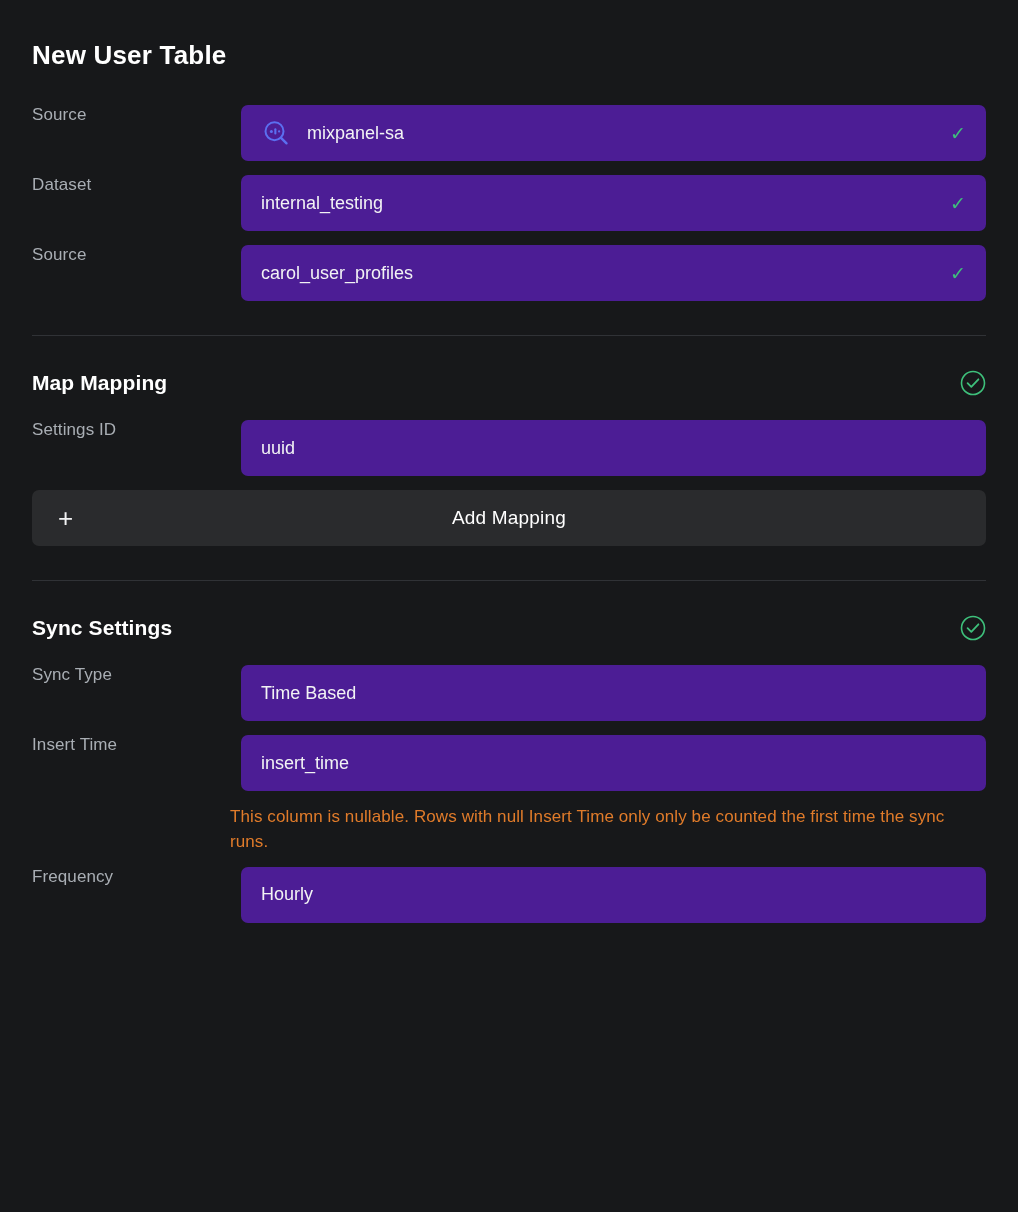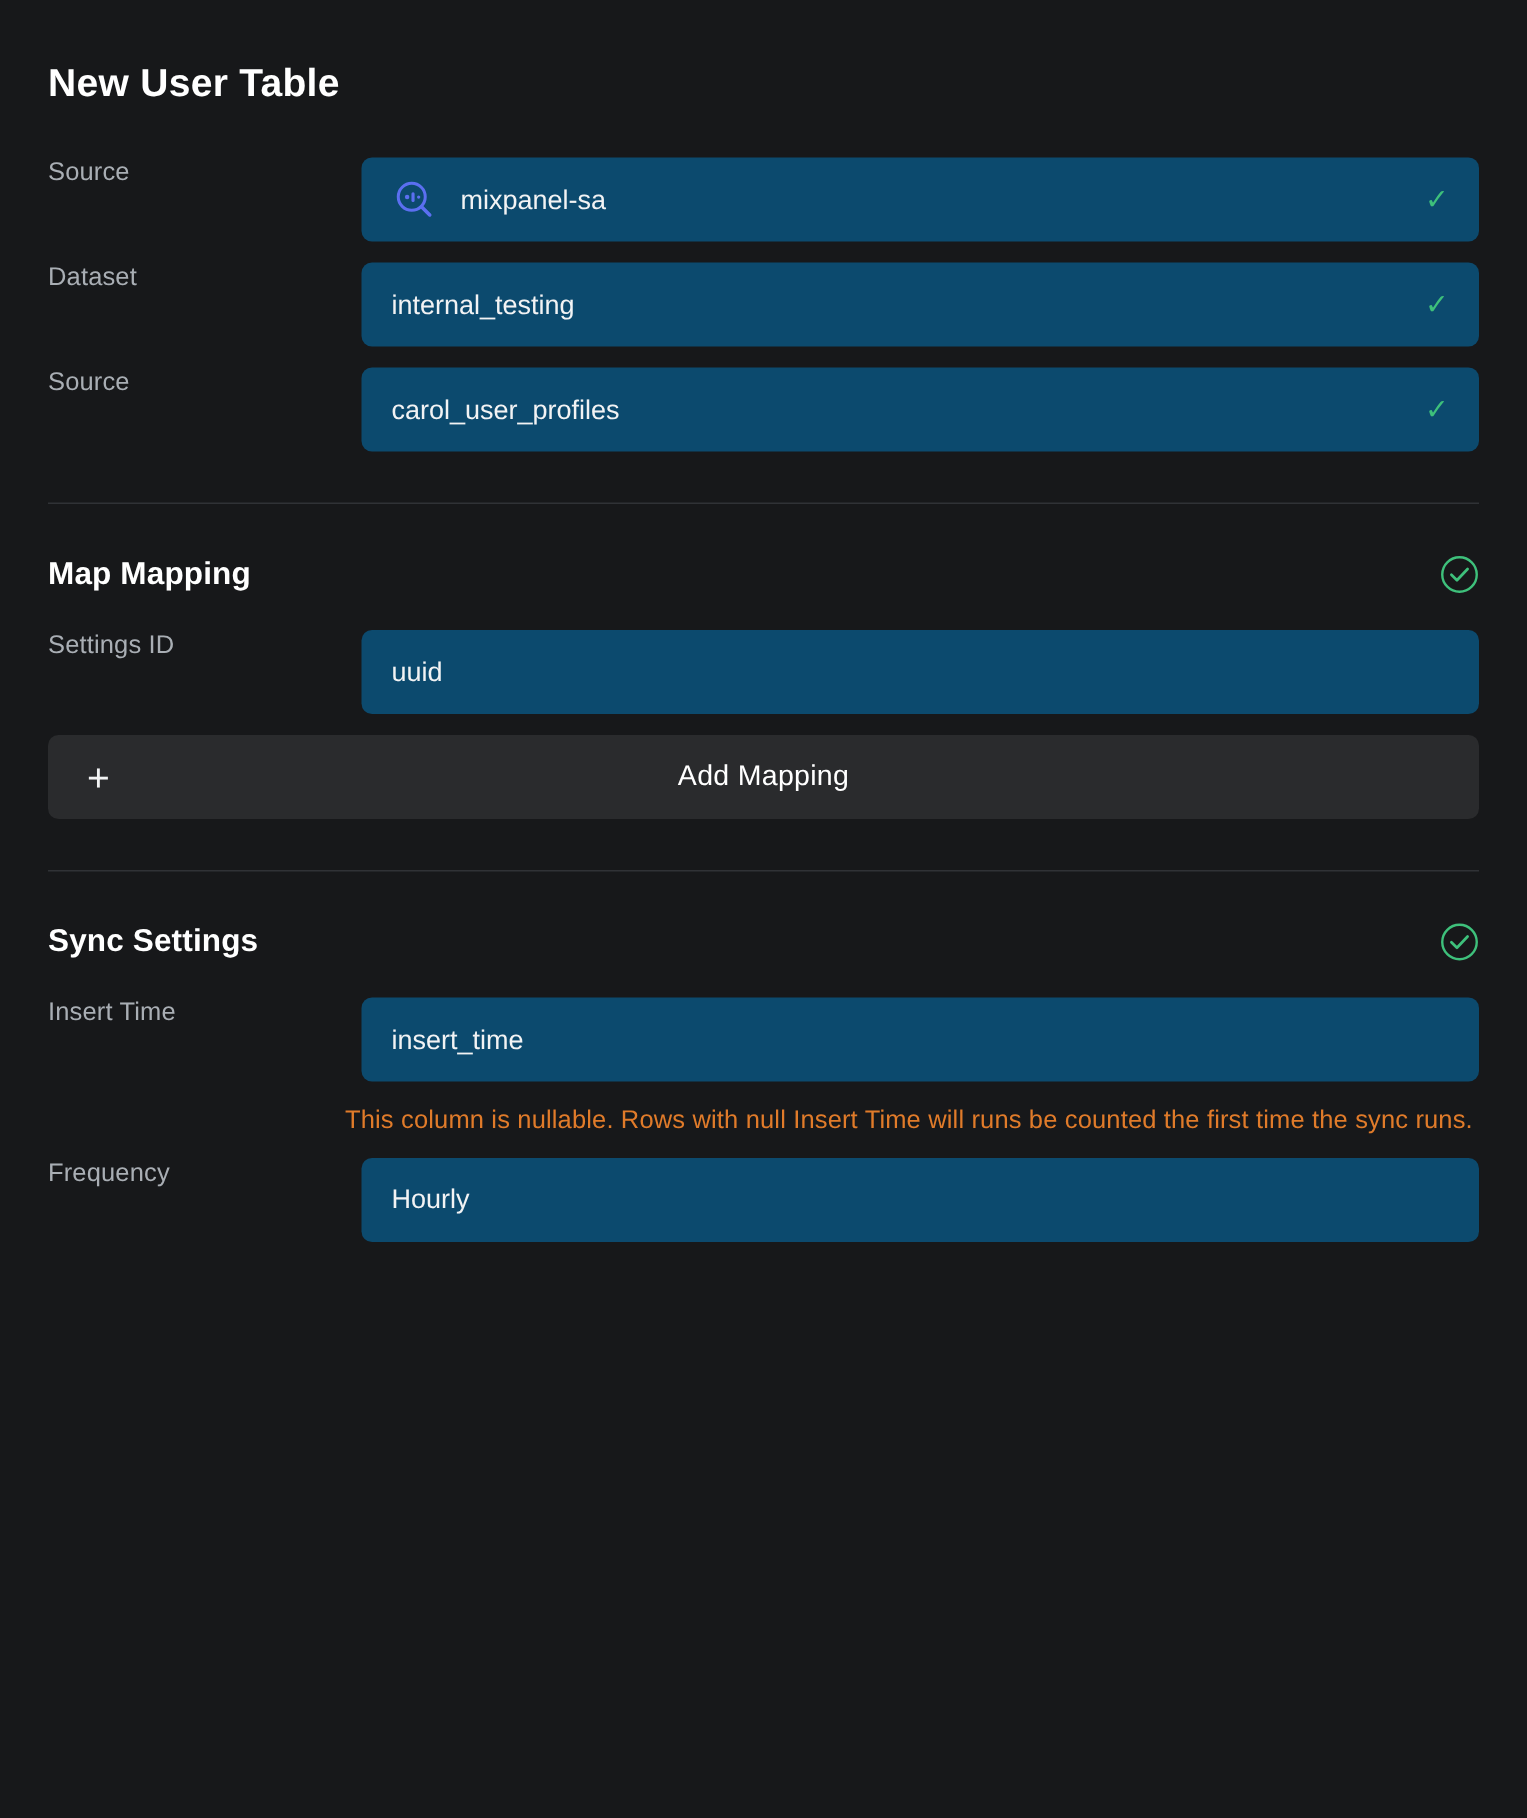--- a/index.html
+++ b/index.html
@@ -57,21 +57,21 @@
   }
   .row-label {
     width: 198px;
     flex: 0 0 198px;
     font-size: 17px;
     color: #a9aeb4;
     letter-spacing: 0.1px;
   }
   .field {
     flex: 1 1 auto;
-    background: #0c4a6e;
+    background: #4c1d95;
     border-radius: 7px;
     height: 56px;
     display: flex;
     align-items: center;
     padding: 0 20px;
     position: relative;
   }
   .field-value {
     font-size: 18px;
     color: #f2f3f4;
@@ -214,31 +214,37 @@
 
   <div class="section">
     <div class="section-header">
       <div class="section-title">Sync Settings</div>
       <svg class="check-circle" viewBox="0 0 26 26">
         <circle cx="13" cy="13" r="11.5" fill="none" stroke="#3ec07b" stroke-width="1.6"></circle>
         <path d="M7.6 13.2 L11.3 16.8 L18.4 9.3" fill="none" stroke="#3ec07b" stroke-width="1.8" stroke-linecap="round" stroke-linejoin="round"></path>
       </svg>
     </div>
 
+    <div class="row">
+      <div class="row-label">Sync Type</div>
+      <div class="field">
+        <span class="field-value">Time Based</span>
+      </div>
+    </div>
 
     <div class="row">
       <div class="row-label">Insert Time</div>
       <div class="field">
         <span class="field-value">insert_time</span>
       </div>
     </div>
 
     <div class="warn-row">
       <div class="warn-spacer"></div>
-      <div class="warn-text">This column is nullable. Rows with null Insert Time will runs be counted the first time the sync runs.</div>
+      <div class="warn-text">This column is nullable. Rows with null Insert Time only only be counted the first time the sync runs.</div>
     </div>
 
     <div class="row">
       <div class="row-label">Frequency</div>
       <div class="field">
         <span class="field-value">Hourly</span>
       </div>
     </div>
   </div>
 

